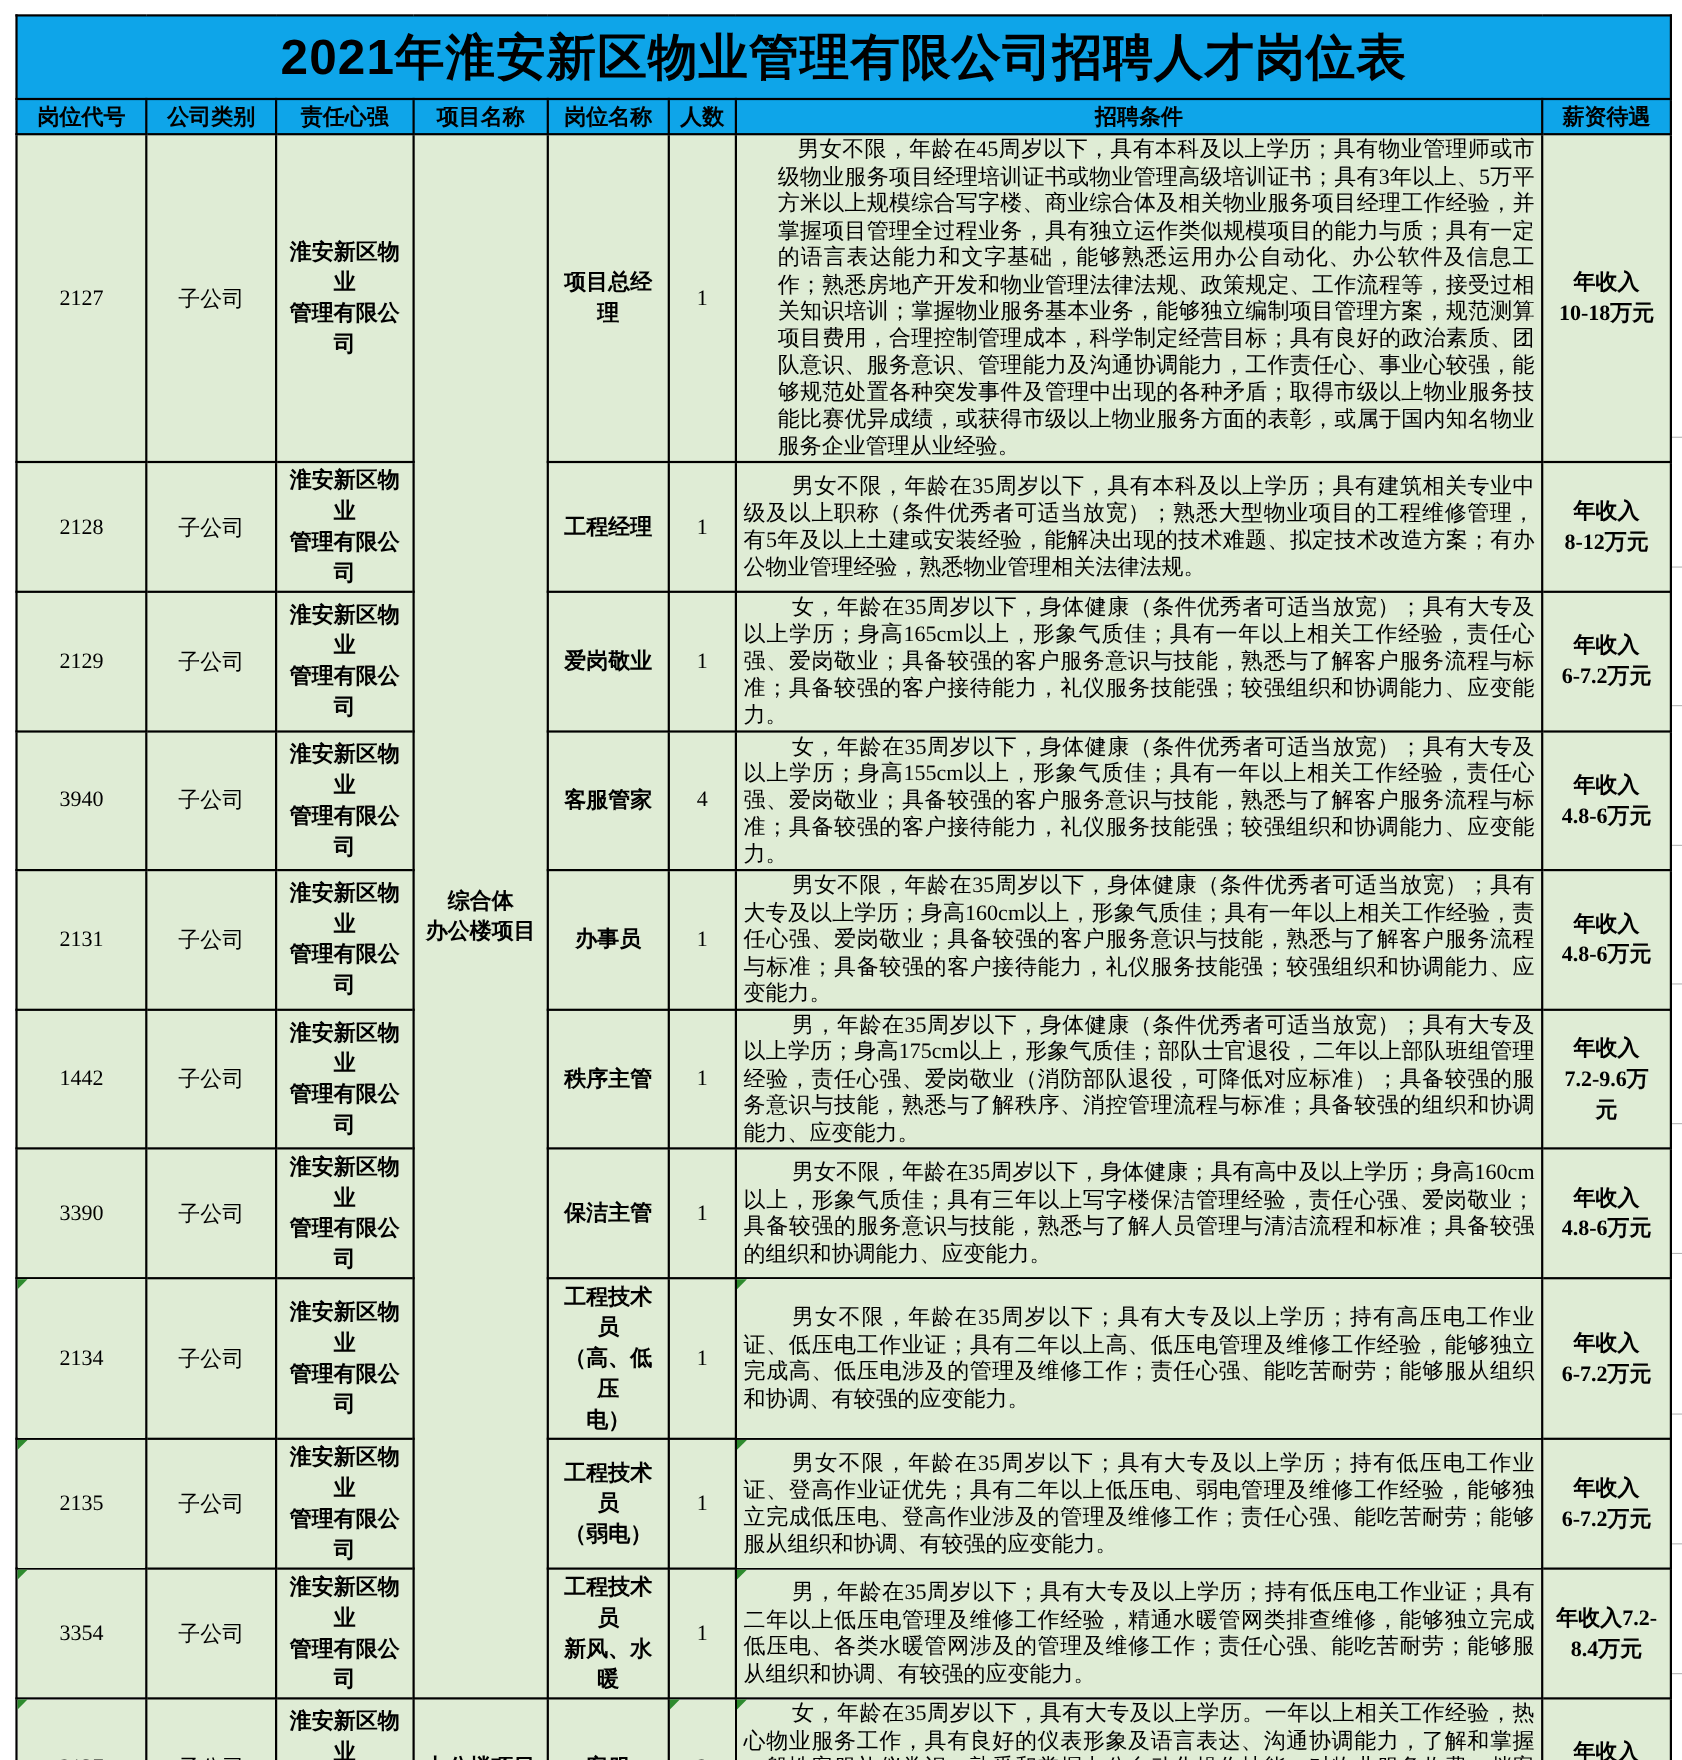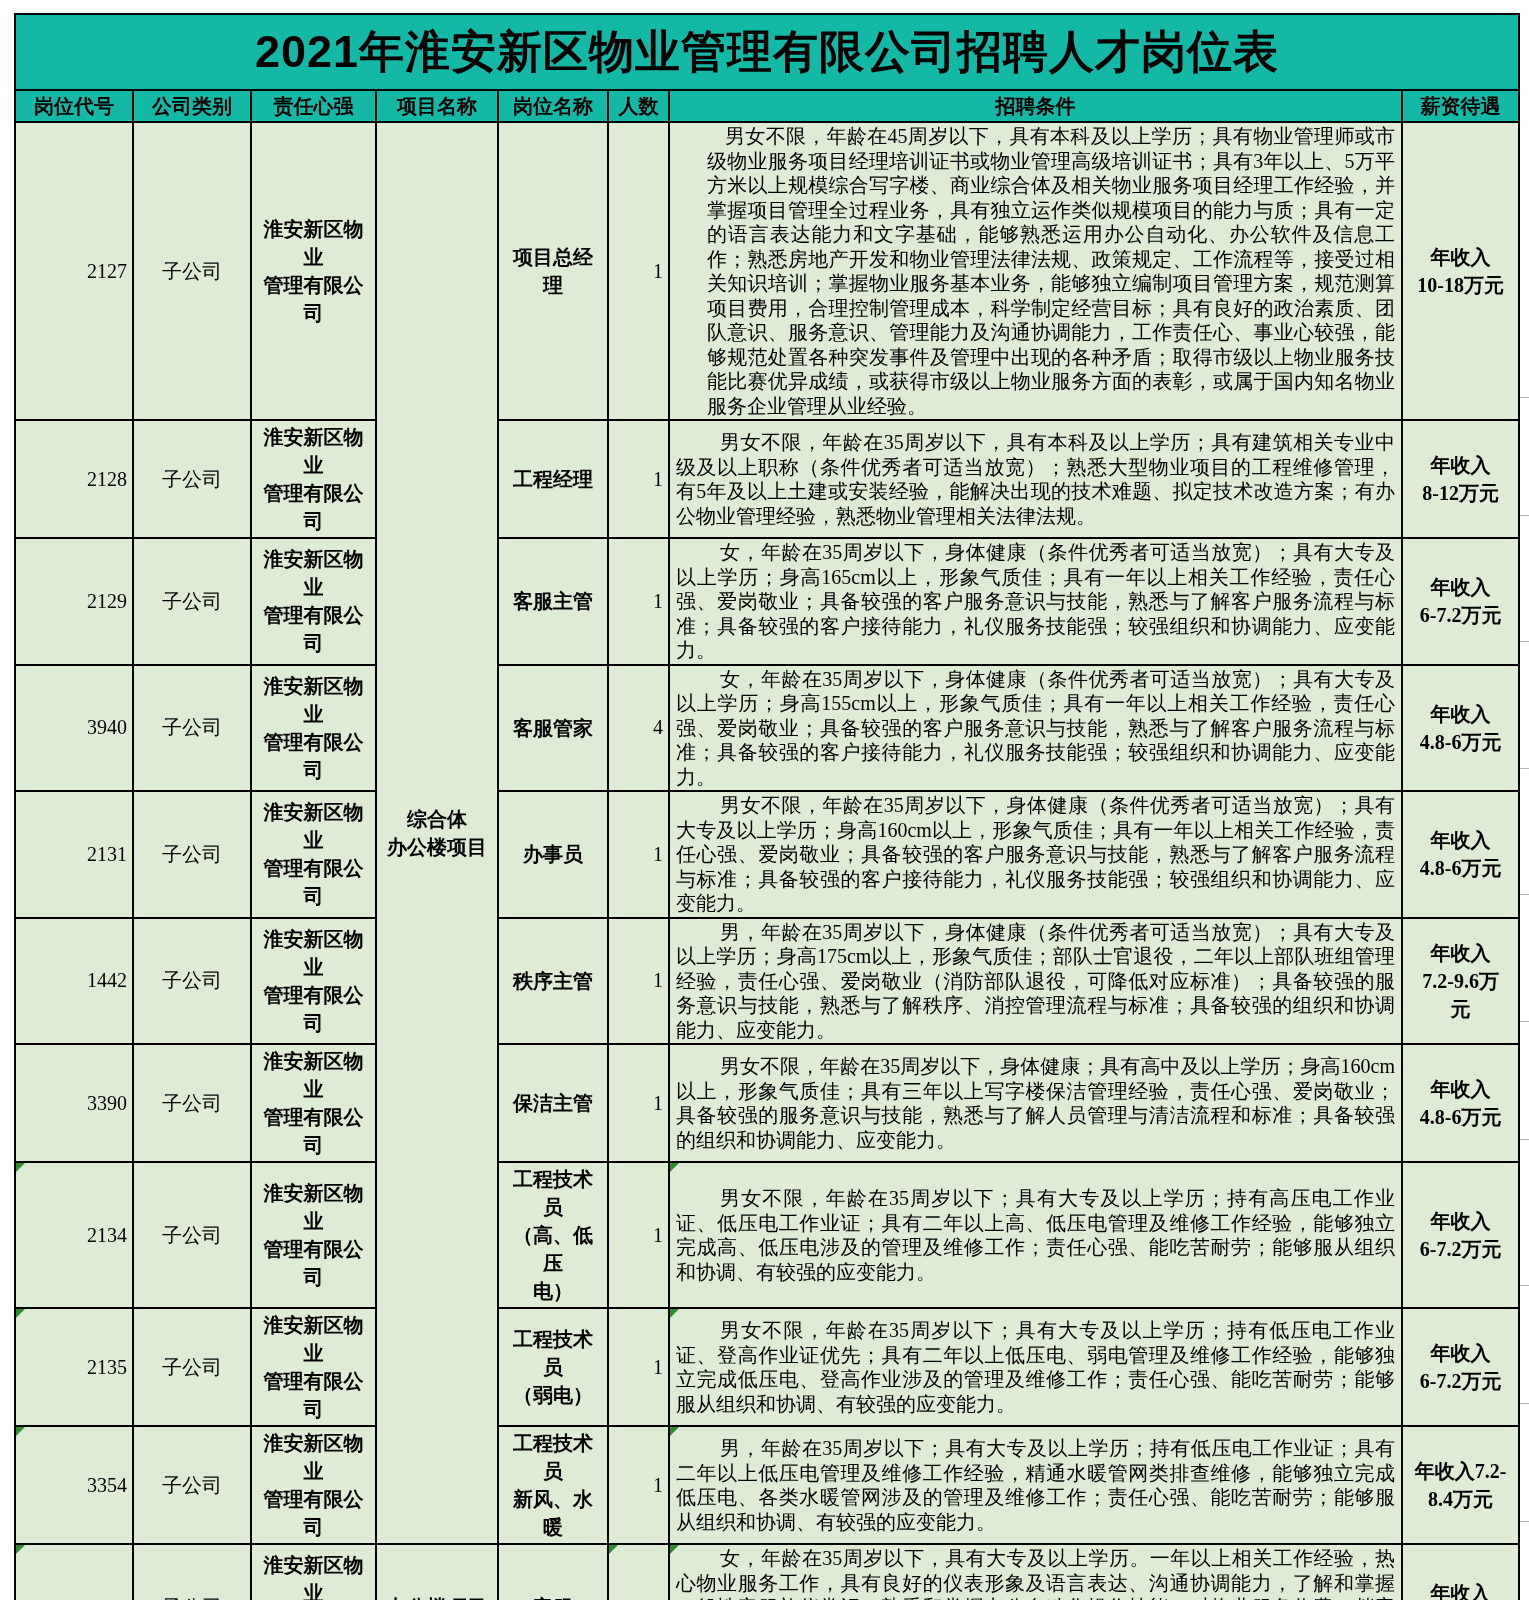--- a/index.html
+++ b/index.html
@@ -3,29 +3,29 @@
 <meta charset="utf-8">
 <style>
   * { box-sizing: border-box; }
   html,body { margin:0; padding:0; background:#fff; }
   body { width:1529px; height:1600px; position:relative; overflow:hidden;
          font-family:"Liberation Serif","DejaVu Serif",serif; color:#000; }
   .sheet { position:absolute; left:14px; top:13px; }
   table { border-collapse:collapse; table-layout:fixed; width:1504px; }
   th, td { border:2px solid #000; background:#dfecd5; padding:2px 5px;
            text-align:center; vertical-align:middle; font-size:20px; font-weight:normal; }
-  thead th { background:#14b8a6; }
+  thead th { background:#0ea5e9; }
   .title-row th { height:76px; font-family:"Liberation Sans","DejaVu Sans",sans-serif;
                   font-size:45px; font-weight:bold; letter-spacing:1px; }
   .head-row th { height:32px; font-family:"Liberation Sans","DejaVu Sans",sans-serif;
                  font-size:20px; font-weight:bold; padding:1px 2px; }
   td.cond { text-align:justify; line-height:24.5px; padding:1px 6px; text-indent:2.2em; }
   td.cond.indent-sm { text-indent:0.9em;padding-left:37px; }
   td.wrap { white-space:pre-line; line-height:28px;font-weight:bold; }
-  td.num { font-size:20px;text-align:right; }
+  td.num { font-size:20px; }
   td.flag { position:relative; }
   td.flag::before { content:""; position:absolute; top:0; left:0; width:0; height:0;
                     border-top:9px solid #2e8b2e; border-right:9px solid transparent; }
   .gutter-line { position:absolute; height:1px; width:12px; background:#b3b3b3; }
 </style>
 </head>
 <body>
 
 <div class="sheet">
 <table>
@@ -77,21 +77,21 @@
       <td class="num">1</td>
       <td class="cond">男女不限，年龄在35周岁以下，具有本科及以上学历；具有建筑相关专业中级及以上职称（条件优秀者可适当放宽）；熟悉大型物业项目的工程维修管理，有5年及以上土建或安装经验，能解决出现的技术难题、拟定技术改造方案；有办公物业管理经验，熟悉物业管理相关法律法规。</td>
       <td class="wrap">年收入
 8-12万元</td>
     </tr>
     <tr style="height:98px">
       <td class="num">2129</td>
       <td>子公司</td>
       <td class="wrap">淮安新区物业
 管理有限公司</td>
-      <td class="wrap">客服主管</td>
+      <td class="wrap">爱岗敬业</td>
       <td class="num">1</td>
       <td class="cond">女，年龄在35周岁以下，身体健康（条件优秀者可适当放宽）；具有大专及以上学历；身高165cm以上，形象气质佳；具有一年以上相关工作经验，责任心强、爱岗敬业；具备较强的客户服务意识与技能，熟悉与了解客户服务流程与标准；具备较强的客户接待能力，礼仪服务技能强；较强组织和协调能力、应变能力。</td>
       <td class="wrap">年收入
 6-7.2万元</td>
     </tr>
     <tr style="height:98px">
       <td class="num">3940</td>
       <td>子公司</td>
       <td class="wrap">淮安新区物业
 管理有限公司</td>

